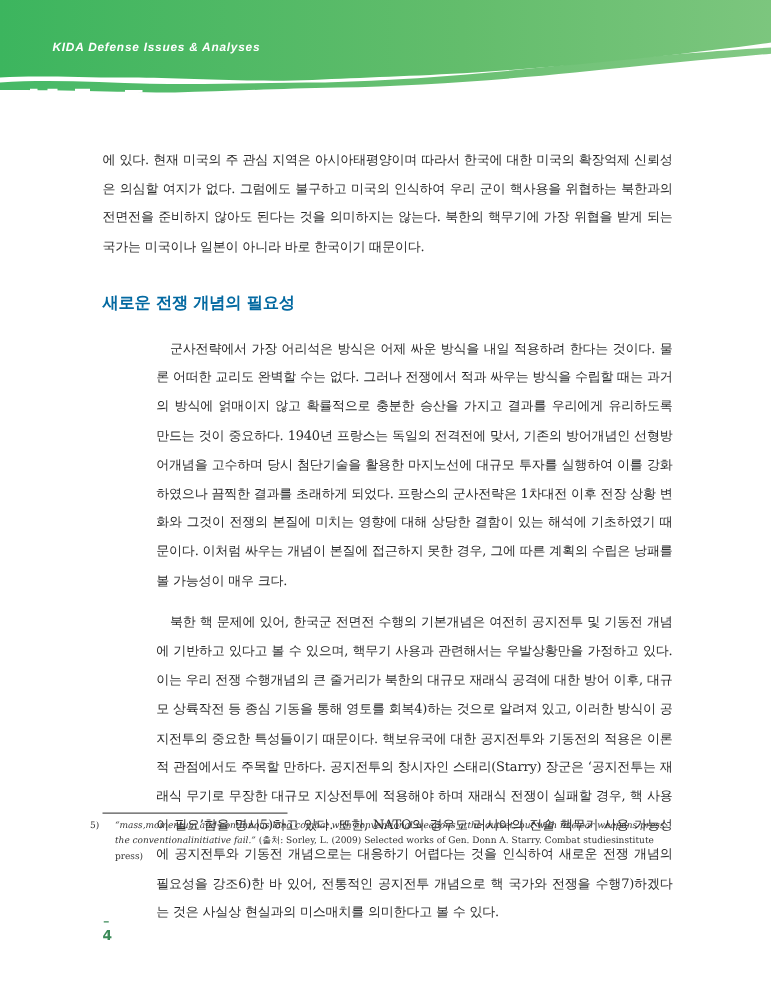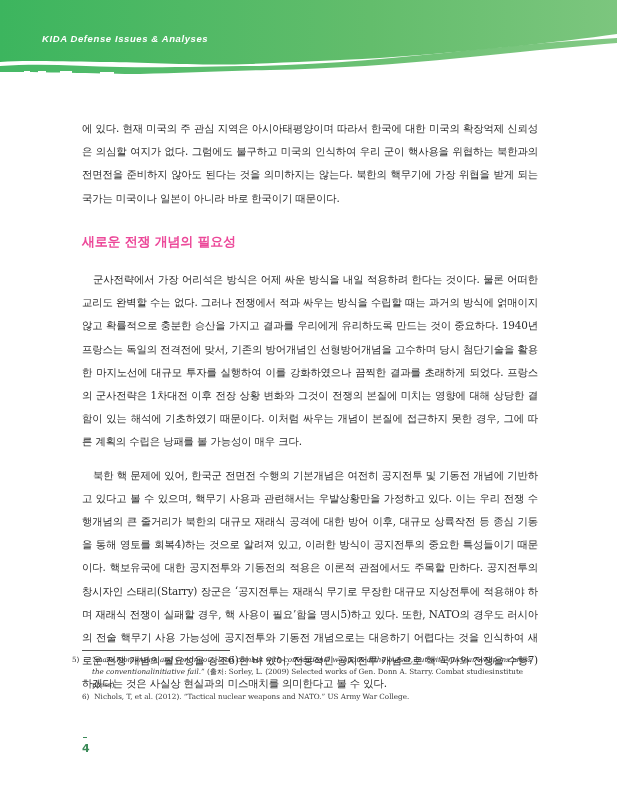--- a/index.html
+++ b/index.html
@@ -19,25 +19,25 @@
       font-style: italic; font-weight: bold;
       font-size: 9.5px; letter-spacing: 0.6px; color: #ffffff; text-align: center;
     }
     .content {
       position: absolute; left: 82px; width: 456px;
     }
     .para {
       font-size: 10.4px; line-height: 23.2px; text-align: justify;
       margin: 0; letter-spacing: -0.15px;
     }
-    .para.indent { text-indent: 11px; }
+    .para.indent { text-indent: 11px; margin-left: 43px; }
     .section-heading {
       position: absolute; left: 82px; top: 233px;
       font-family: "DejaVu Sans", "Liberation Sans", sans-serif;
-      font-weight: bold; font-size: 13px; color: #ec4899;
+      font-weight: bold; font-size: 13px; color: #0369a1;
       margin: 0; letter-spacing: -0.2px;
     }
     .fn-rule {
       position: absolute; left: 82px; top: 650px; width: 148px; height: 1px;
       background: #555555;
     }
     .footnotes {
       position: absolute; left: 82px; top: 654px; width: 456px;
       font-size: 7.2px; line-height: 12.4px; color: #333333;
     }
@@ -89,20 +89,16 @@
   <p class="para indent">군사전략에서 가장 어리석은 방식은 어제 싸운 방식을 내일 적용하려 한다는 것이다. 물론 어떠한 교리도 완벽할 수는 없다. 그러나 전쟁에서 적과 싸우는 방식을 수립할 때는 과거의 방식에 얽매이지 않고 확률적으로 충분한 승산을 가지고 결과를 우리에게 유리하도록 만드는 것이 중요하다. 1940년 프랑스는 독일의 전격전에 맞서, 기존의 방어개념인 선형방어개념을 고수하며 당시 첨단기술을 활용한 마지노선에 대규모 투자를 실행하여 이를 강화하였으나 끔찍한 결과를 초래하게 되었다. 프랑스의 군사전략은 1차대전 이후 전장 상황 변화와 그것이 전쟁의 본질에 미치는 영향에 대해 상당한 결함이 있는 해석에 기초하였기 때문이다. 이처럼 싸우는 개념이 본질에 접근하지 못한 경우, 그에 따른 계획의 수립은 낭패를 볼 가능성이 매우 크다.</p>
   <p class="para indent" style="margin-top:10px;">북한 핵 문제에 있어, 한국군 전면전 수행의 기본개념은 여전히 공지전투 및 기동전 개념에 기반하고 있다고 볼 수 있으며, 핵무기 사용과 관련해서는 우발상황만을 가정하고 있다. 이는 우리 전쟁 수행개념의 큰 줄거리가 북한의 대규모 재래식 공격에 대한 방어 이후, 대규모 상륙작전 등 종심 기동을 통해 영토를 회복4)하는 것으로 알려져 있고, 이러한 방식이 공지전투의 중요한 특성들이기 때문이다. 핵보유국에 대한 공지전투와 기동전의 적용은 이론적 관점에서도 주목할 만하다. 공지전투의 창시자인 스태리(Starry) 장군은 ‘공지전투는 재래식 무기로 무장한 대규모 지상전투에 적용해야 하며 재래식 전쟁이 실패할 경우, 핵 사용이 필요’함을 명시5)하고 있다. 또한, NATO의 경우도 러시아의 전술 핵무기 사용 가능성에 공지전투와 기동전 개념으로는 대응하기 어렵다는 것을 인식하여 새로운 전쟁 개념의 필요성을 강조6)한 바 있어, 전통적인 공지전투 개념으로 핵 국가와 전쟁을 수행7)하겠다는 것은 사실상 현실과의 미스매치를 의미한다고 볼 수 있다.</p>
 </div>
 
 <div class="fn-rule"></div>
 
 <div class="footnotes">
   <p class="footnote hanging">
     <span class="fn-num">5)</span><span class="it">“mass,momentum and continuous land combat with conventional weapons atthe outset, but with nuclear weapons press the conventionalinitiative fail.”</span><span> (출처: Sorley, L. (2009) Selected works of Gen. Donn A. Starry. Combat studiesinstitute press)</span>
   </p>
-  <p class="footnote">
-    <span class="fn-num">6)</span>
-    <span>Nichols, T, et al. (2012). “Tactical nuclear weapons and NATO.” US Army War College.</span>
-  </p>
 </div>
 
 <div class="page-marker"></div>
 <div class="page-number">4</div>
 
 </body></html>

